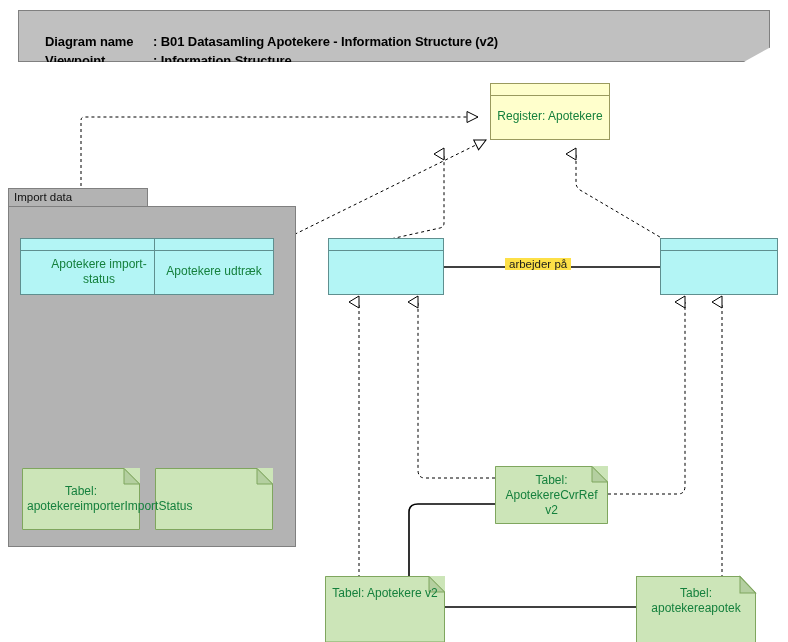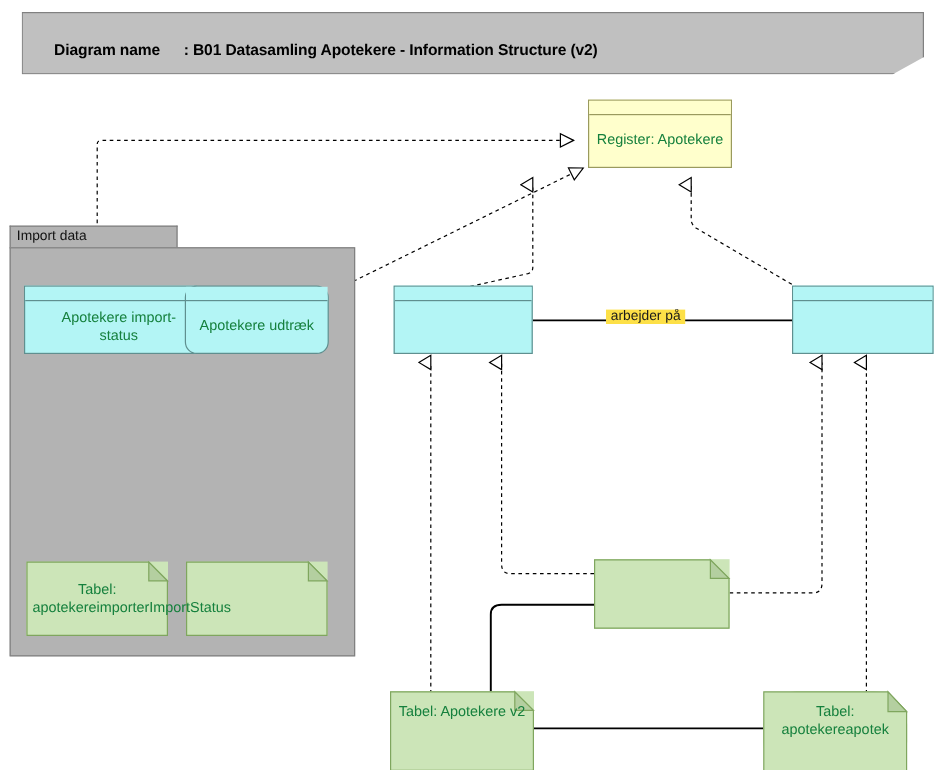--- a/index.html
+++ b/index.html
@@ -170,37 +170,40 @@
 
   <path d="M 409,593 L 409,512 Q 409,504 418,504 L 495,504" fill="none" stroke="#000000" stroke-width="1.6"></path>
 
   <line x1="445" y1="607" x2="661" y2="607" stroke="#000000" stroke-width="1.6"></line>
 </svg>
 
 <div class="title-block">
   <div class="title-line l1">
     <span class="title-key">Diagram name</span><span>: </span><span>B01 Datasamling Apotekere - Information Structure (v2)</span>
   </div>
+  <div class="title-line l2">
+    <span class="title-key">Viewpoint</span><span>: </span><span>Information Structure</span>
+  </div>
 </div>
 
 <div class="group-tab" style="left:8px; top:188px; width:140px; height:19px;"></div>
 <div class="group-box" style="left:8px; top:206px; width:288px; height:341px;"></div>
 <div class="group-label" style="left:14px; top:191px;">Import data</div>
 
 <div class="node register-node" style="left:490px; top:83px; width:120px; height:57px;">
   <div class="hdr"></div>
   <div class="node-label">Register: Apotekere</div>
 </div>
 
 <div class="node obj-node" style="left:20px; top:238px; width:144px; height:57px;padding-left:19px;">
   <div class="hdr"></div>
   <div class="node-label">Apotekere import-status</div>
 </div>
 
-<div class="node obj-node" style="left:154px; top:238px; width:120px; height:57px;border-radius:10px;">
+<div class="node obj-node" style="left:154px; top:238px; width:120px; height:57px;">
   <div class="hdr"></div>
   <div class="node-label">Apotekere udtræk</div>
 </div>
 
 <div class="node obj-node" style="left:328px; top:238px; width:116px; height:57px;">
   <div class="hdr"></div>
 </div>
 
 <div class="node obj-node" style="left:660px; top:238px; width:118px; height:57px;">
   <div class="hdr"></div>
@@ -222,20 +225,21 @@
     <polygon points="0.5,0.5 102,0.5 117.5,16 117.5,61.5 0.5,61.5" fill="#cce5b8" stroke="#7fa65e" stroke-width="1"></polygon>
     <polygon points="102,0.5 117.5,16 102,16" fill="#b4cfa0" stroke="#7fa65e" stroke-width="1"></polygon>
   </svg>
 </div>
 
 <div class="node note-node" style="left:495px; top:466px; width:113px; height:58px;">
   <svg class="note-shape" viewBox="0 0 113 58" preserveAspectRatio="none">
     <polygon points="0.5,0.5 97,0.5 112.5,16 112.5,57.5 0.5,57.5" fill="#cce5b8" stroke="#7fa65e" stroke-width="1"></polygon>
     <polygon points="97,0.5 112.5,16 97,16" fill="#b4cfa0" stroke="#7fa65e" stroke-width="1"></polygon>
   </svg>
+  <div class="node-label">Tabel: ApotekereCvrRef v2</div>
 </div>
 
 <div class="node note-node" style="left:325px; top:576px; width:120px; height:66px;">
   <svg class="note-shape" viewBox="0 0 120 66" preserveAspectRatio="none">
     <polygon points="0.5,0.5 104,0.5 119.5,16 119.5,66 0.5,66" fill="#cce5b8" stroke="#7fa65e" stroke-width="1"></polygon>
     <polygon points="104,0.5 119.5,16 104,16" fill="#b4cfa0" stroke="#7fa65e" stroke-width="1"></polygon>
   </svg>
   <div class="node-label" style="padding-bottom:32px;">Tabel: Apotekere v2</div>
 </div>
 

